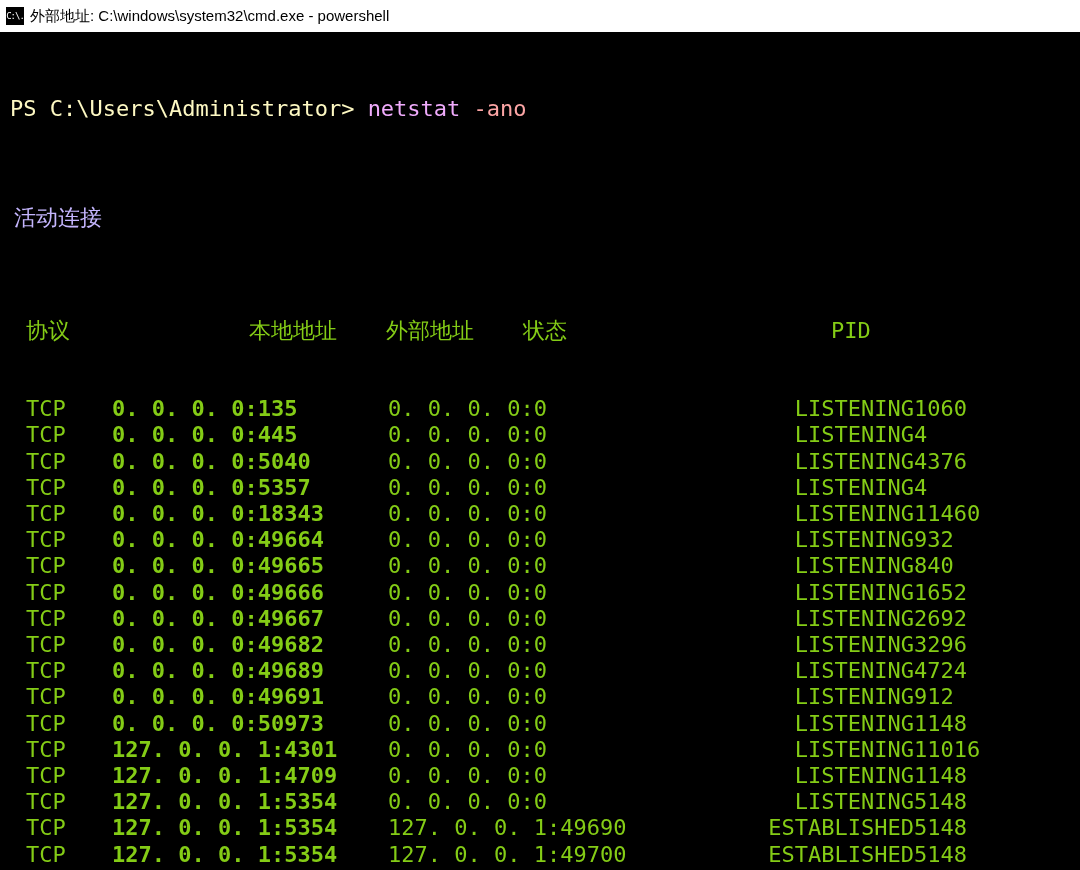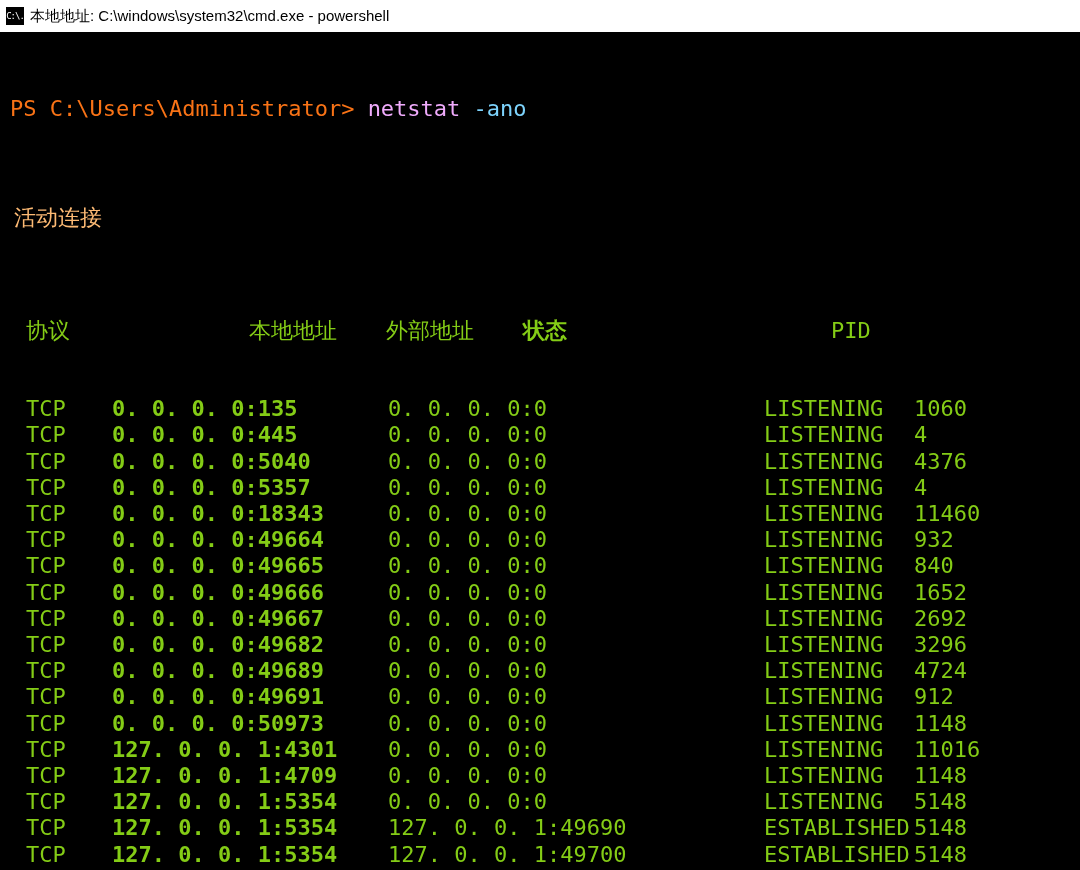--- a/index.html
+++ b/index.html
@@ -39,52 +39,52 @@
     background: #000;
     padding: 12px 8px 10px 10px;
     font-size: 22px;
     line-height: 26.2px;
     color: #ccc;
     font-family: Consolas, 'NSimSun', 'SimSun', monospace;
     white-space: pre;
     letter-spacing: 0;
   }
   .prompt-line { margin-bottom: 30px; }
-  .prompt { color: #f97316; margin-top: 12px; }
+  .prompt { color: #fef9c3; margin-top: 12px; }
   .cmd { color: #f0abfc; }
-  .cmd-arg { color: #7dd3fc; }
+  .cmd-arg { color: #fca5a5; }
   .section-title {
-    color: #fdba74;
+    color: #c4b5fd;
     margin-bottom: 34px;
     padding-left: 4px;
   }
   .header-row, .data-row {
     display: flex;
     color: #84cc16;
   }
   .header-row { margin-bottom: 0px; }
   .col-proto { width: 80px; padding-left: 16px; }
   .col-local { width: 298px; padding-left: 22px; font-weight: bold; }
   .col-foreign { width: 258px; }
   .h-proto { width: 78px; padding-left: 16px; }
   .h-local { width: 249px; text-align: right; }
   .h-foreign { width: 186px; text-align: center; }
-  .h-state { width: 308px; font-weight: bold; }
+  .h-state { width: 308px; }
   .h-pid { width: 80px; }
-  .col-state-data { width: 268px; padding-left: 118px; text-align: left; }
+  .col-state-data { width: 268px; padding-left: 118px; text-align: right; }
   .col-pid-data { width: 100px; }
 </style>
 </head>
 <body>
 
 <div class="titlebar">
   <div class="titlebar-icon">
       <span>C:\.</span>
     </div>
-  <span>本地地址: C:\windows\system32\cmd.exe - powershell</span>
+  <span>外部地址: C:\windows\system32\cmd.exe - powershell</span>
 </div>
 
 <div class="terminal">
   <div class="prompt-line"><span class="prompt">PS C:\Users\Administrator&gt;</span> <span class="cmd">netstat</span> <span class="cmd-arg">-ano</span></div>
   <div class="section-title">活动连接</div>
   <div class="header-row">
     <span class="h-proto">协议</span><span class="h-local">本地地址</span><span class="h-foreign">外部地址</span><span class="h-state">状态</span><span class="h-pid">PID</span>
   </div>
   <div id="rows-container"><div class="data-row"><span class="col-proto">TCP</span><span class="col-local">0. 0. 0. 0:135</span><span class="col-foreign">0. 0. 0. 0:0</span><span class="col-state-data">LISTENING</span><span class="col-pid-data">1060</span></div><div class="data-row"><span class="col-proto">TCP</span><span class="col-local">0. 0. 0. 0:445</span><span class="col-foreign">0. 0. 0. 0:0</span><span class="col-state-data">LISTENING</span><span class="col-pid-data">4</span></div><div class="data-row"><span class="col-proto">TCP</span><span class="col-local">0. 0. 0. 0:5040</span><span class="col-foreign">0. 0. 0. 0:0</span><span class="col-state-data">LISTENING</span><span class="col-pid-data">4376</span></div><div class="data-row"><span class="col-proto">TCP</span><span class="col-local">0. 0. 0. 0:5357</span><span class="col-foreign">0. 0. 0. 0:0</span><span class="col-state-data">LISTENING</span><span class="col-pid-data">4</span></div><div class="data-row"><span class="col-proto">TCP</span><span class="col-local">0. 0. 0. 0:18343</span><span class="col-foreign">0. 0. 0. 0:0</span><span class="col-state-data">LISTENING</span><span class="col-pid-data">11460</span></div><div class="data-row"><span class="col-proto">TCP</span><span class="col-local">0. 0. 0. 0:49664</span><span class="col-foreign">0. 0. 0. 0:0</span><span class="col-state-data">LISTENING</span><span class="col-pid-data">932</span></div><div class="data-row"><span class="col-proto">TCP</span><span class="col-local">0. 0. 0. 0:49665</span><span class="col-foreign">0. 0. 0. 0:0</span><span class="col-state-data">LISTENING</span><span class="col-pid-data">840</span></div><div class="data-row"><span class="col-proto">TCP</span><span class="col-local">0. 0. 0. 0:49666</span><span class="col-foreign">0. 0. 0. 0:0</span><span class="col-state-data">LISTENING</span><span class="col-pid-data">1652</span></div><div class="data-row"><span class="col-proto">TCP</span><span class="col-local">0. 0. 0. 0:49667</span><span class="col-foreign">0. 0. 0. 0:0</span><span class="col-state-data">LISTENING</span><span class="col-pid-data">2692</span></div><div class="data-row"><span class="col-proto">TCP</span><span class="col-local">0. 0. 0. 0:49682</span><span class="col-foreign">0. 0. 0. 0:0</span><span class="col-state-data">LISTENING</span><span class="col-pid-data">3296</span></div><div class="data-row"><span class="col-proto">TCP</span><span class="col-local">0. 0. 0. 0:49689</span><span class="col-foreign">0. 0. 0. 0:0</span><span class="col-state-data">LISTENING</span><span class="col-pid-data">4724</span></div><div class="data-row"><span class="col-proto">TCP</span><span class="col-local">0. 0. 0. 0:49691</span><span class="col-foreign">0. 0. 0. 0:0</span><span class="col-state-data">LISTENING</span><span class="col-pid-data">912</span></div><div class="data-row"><span class="col-proto">TCP</span><span class="col-local">0. 0. 0. 0:50973</span><span class="col-foreign">0. 0. 0. 0:0</span><span class="col-state-data">LISTENING</span><span class="col-pid-data">1148</span></div><div class="data-row"><span class="col-proto">TCP</span><span class="col-local">127. 0. 0. 1:4301</span><span class="col-foreign">0. 0. 0. 0:0</span><span class="col-state-data">LISTENING</span><span class="col-pid-data">11016</span></div><div class="data-row"><span class="col-proto">TCP</span><span class="col-local">127. 0. 0. 1:4709</span><span class="col-foreign">0. 0. 0. 0:0</span><span class="col-state-data">LISTENING</span><span class="col-pid-data">1148</span></div><div class="data-row"><span class="col-proto">TCP</span><span class="col-local">127. 0. 0. 1:5354</span><span class="col-foreign">0. 0. 0. 0:0</span><span class="col-state-data">LISTENING</span><span class="col-pid-data">5148</span></div><div class="data-row"><span class="col-proto">TCP</span><span class="col-local">127. 0. 0. 1:5354</span><span class="col-foreign">127. 0. 0. 1:49690</span><span class="col-state-data">ESTABLISHED</span><span class="col-pid-data">5148</span></div><div class="data-row"><span class="col-proto">TCP</span><span class="col-local">127. 0. 0. 1:5354</span><span class="col-foreign">127. 0. 0. 1:49700</span><span class="col-state-data">ESTABLISHED</span><span class="col-pid-data">5148</span></div><div class="data-row"><span class="col-proto">TCP</span><span class="col-local">127. 0. 0. 1:6942</span><span class="col-foreign">0. 0. 0. 0:0</span><span class="col-state-data">LISTENING</span><span class="col-pid-data">14424</span></div></div>
 </div>

